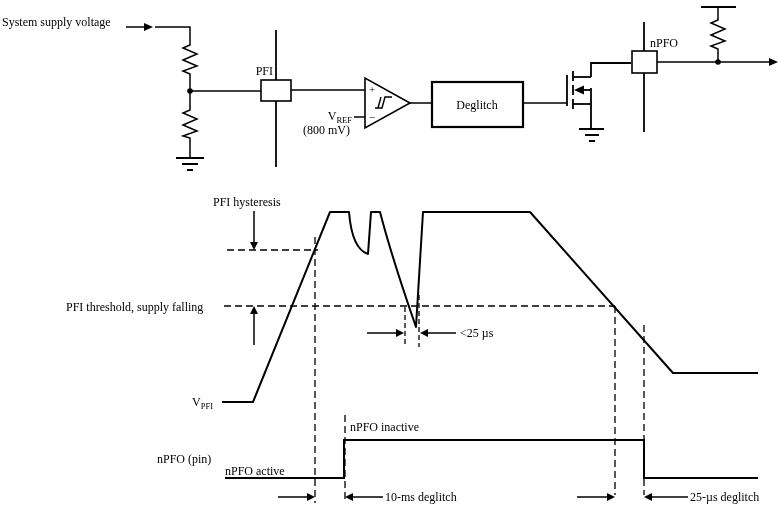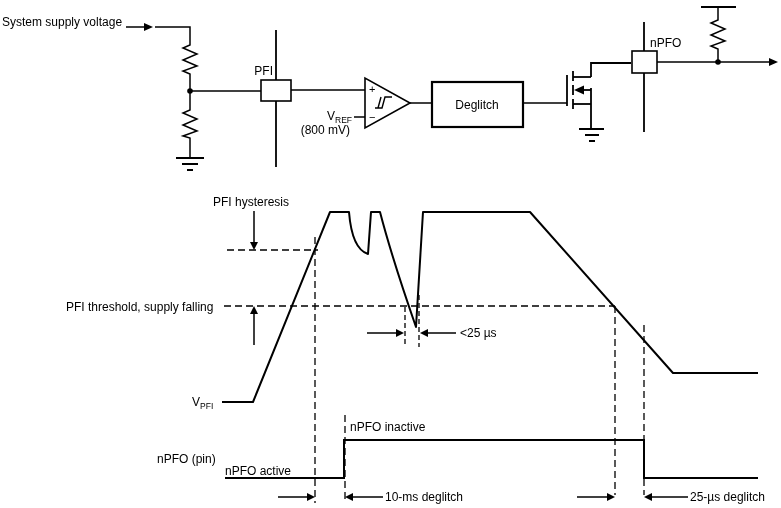--- a/index.html
+++ b/index.html
@@ -1,20 +1,20 @@
 <!DOCTYPE html>
 <html><head>
 <meta charset="utf-8">
 <style>
   html,body{margin:0;padding:0;background:#fff;}
   #canvas{
     position:relative;
     width:781px;height:508px;
     background:#fff;
-    font-family:Liberation Sans, sans-serif;
+    font-family:Liberation Serif, serif;
     overflow:hidden;
   }
   svg{display:block;}
   text{fill:#000;}
   .lbl{font-size:12px;}
   .sub{font-size:8.5px;}
   .sign{font-size:11px;}
 </style>
 </head>
 <body>

